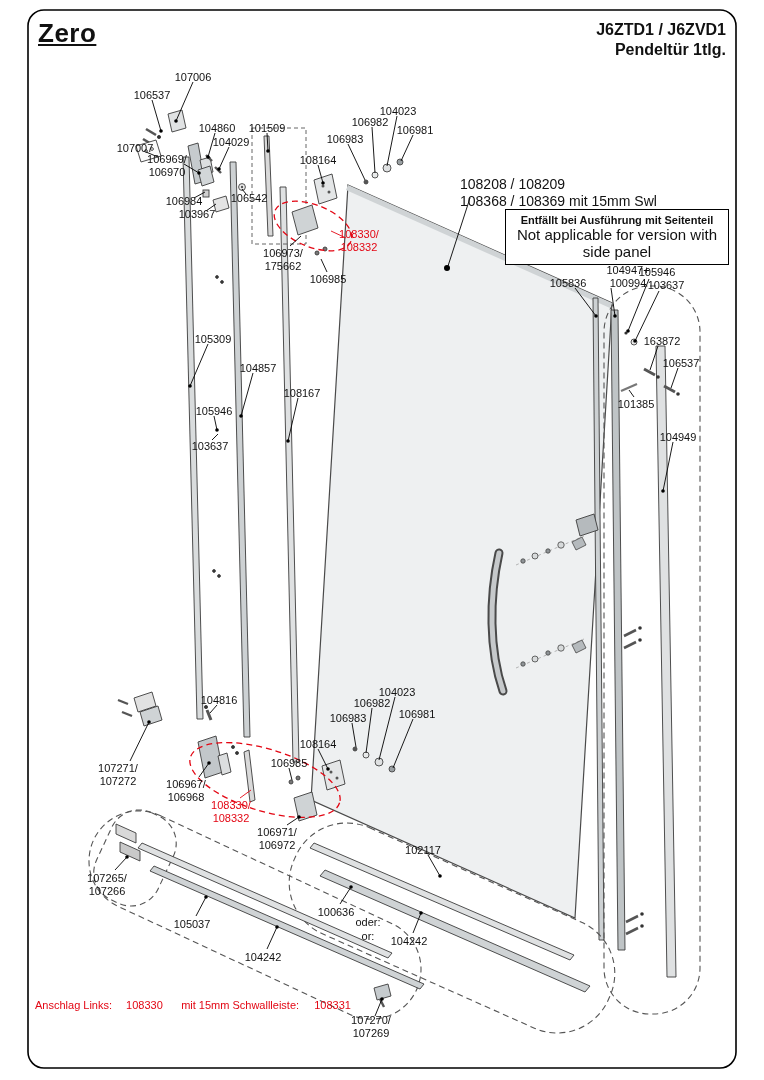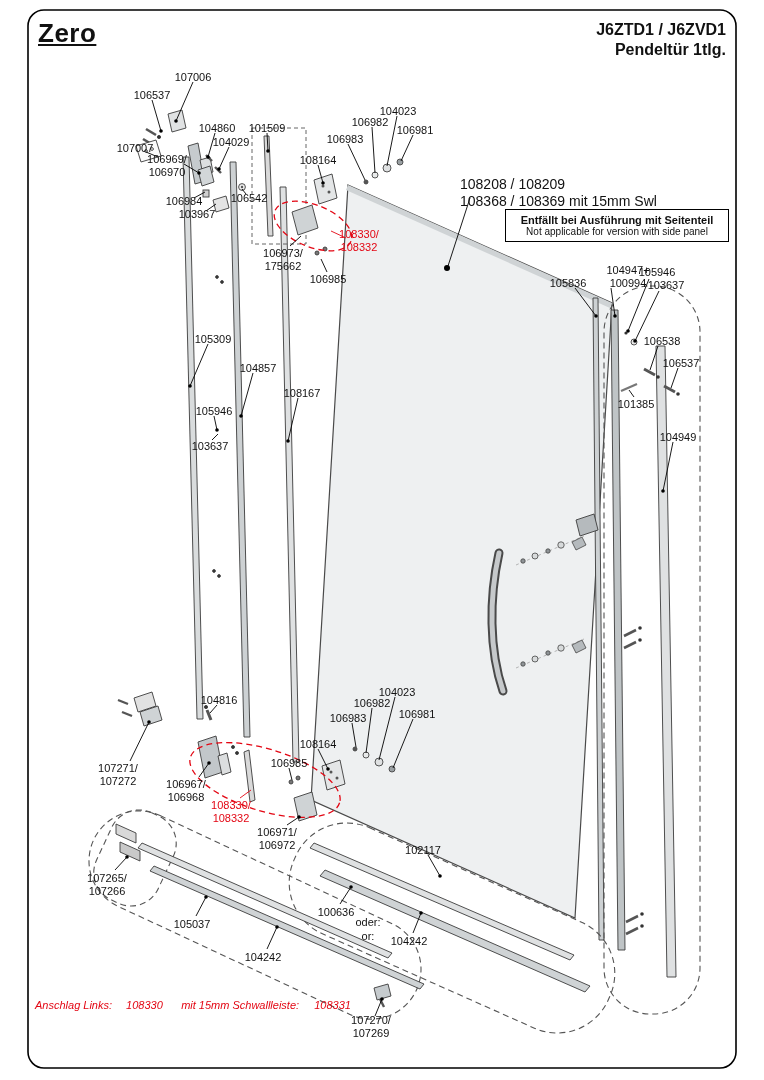--- a/index.html
+++ b/index.html
@@ -5,25 +5,25 @@
   * { margin:0; padding:0; box-sizing:border-box; }
   html,body { width:764px; height:1080px; background:#fff; font-family:"Liberation Sans", sans-serif; position:relative; overflow:hidden; color:#111; }
   svg.diagram { position:absolute; left:0; top:0; }
   .brand { position:absolute; left:38px; top:18px; font-size:26px; font-weight:bold; text-decoration:underline; letter-spacing:.5px; }
   .model { position:absolute; right:38px; top:20px; text-align:right; font-weight:bold; font-size:16px; line-height:1.25; }
   .lbl { position:absolute; transform:translateX(-50%); font-size:11px; line-height:1.15; text-align:center; white-space:pre-line; color:#111; }
   .red { color:#e30613; }
   .oder { font-weight:normal; }
   .notebox { position:absolute; left:505px; top:209px; width:224px; border:1.6px solid #000; background:#fff; text-align:center; padding:4px 3px; }
   .notebox .b { font-weight:bold; font-size:11px; display:block; }
-  .notebox .n { font-size:10px; display:block; }
+  .notebox .n { font-size:15px; display:block; }
   .note-label { position:absolute; left:460px; top:176px; font-size:14px; line-height:1.2; white-space:pre-line; }
   .footer { position:absolute; left:35px; top:997px; font-size:11px; color:#e30613; line-height:1.6; }
   .footer .title { text-decoration:underline; display:block; margin-bottom:1px; }
-  .frow span { display:inline-block;font-style:italic; }
+  .frow span { display:inline-block; }
   .c1 { width:88px; } .c2 { width:52px; } .c3 { width:130px; } .c4 { width:50px; }
 </style>
 </head>
 <body>
 
 <svg class="diagram" width="764" height="1080" viewBox="0 0 764 1080">
   <rect x="28" y="10" width="708" height="1058" rx="16" fill="none" stroke="#000" stroke-width="1.6"></rect>
 
   <g>
     <polygon points="348,185 612,303 575,918 311,800" fill="#eef0f1" stroke="#4a4a4a" stroke-width="1.2"></polygon>
@@ -210,21 +210,21 @@
   <div class="lbl" style="left:213px;top:333px">105309</div>
   <div class="lbl" style="left:258px;top:362px">104857</div>
   <div class="lbl" style="left:302px;top:387px">108167</div>
   <div class="lbl" style="left:214px;top:405px">105946</div>
   <div class="lbl" style="left:210px;top:440px">103637</div>
   <div class="lbl" style="left:568px;top:277px">105836</div>
   <div class="lbl" style="left:628px;top:264px">104947+
 100994</div>
   <div class="lbl" style="left:657px;top:266px">105946</div>
   <div class="lbl" style="left:666px;top:279px">103637</div>
-  <div class="lbl" style="left:662px;top:335px">106538</div>
+  <div class="lbl" style="left:662px;top:335px">163872</div>
   <div class="lbl" style="left:681px;top:357px">106537</div>
   <div class="lbl" style="left:636px;top:398px">101385</div>
   <div class="lbl" style="left:678px;top:431px">104949</div>
   <div class="lbl" style="left:219px;top:694px">104816</div>
   <div class="lbl" style="left:118px;top:762px">107271/
 107272</div>
   <div class="lbl" style="left:186px;top:778px">106967/
 106968</div>
   <div class="lbl red" style="left:231px;top:799px">108330/
 108332</div>

